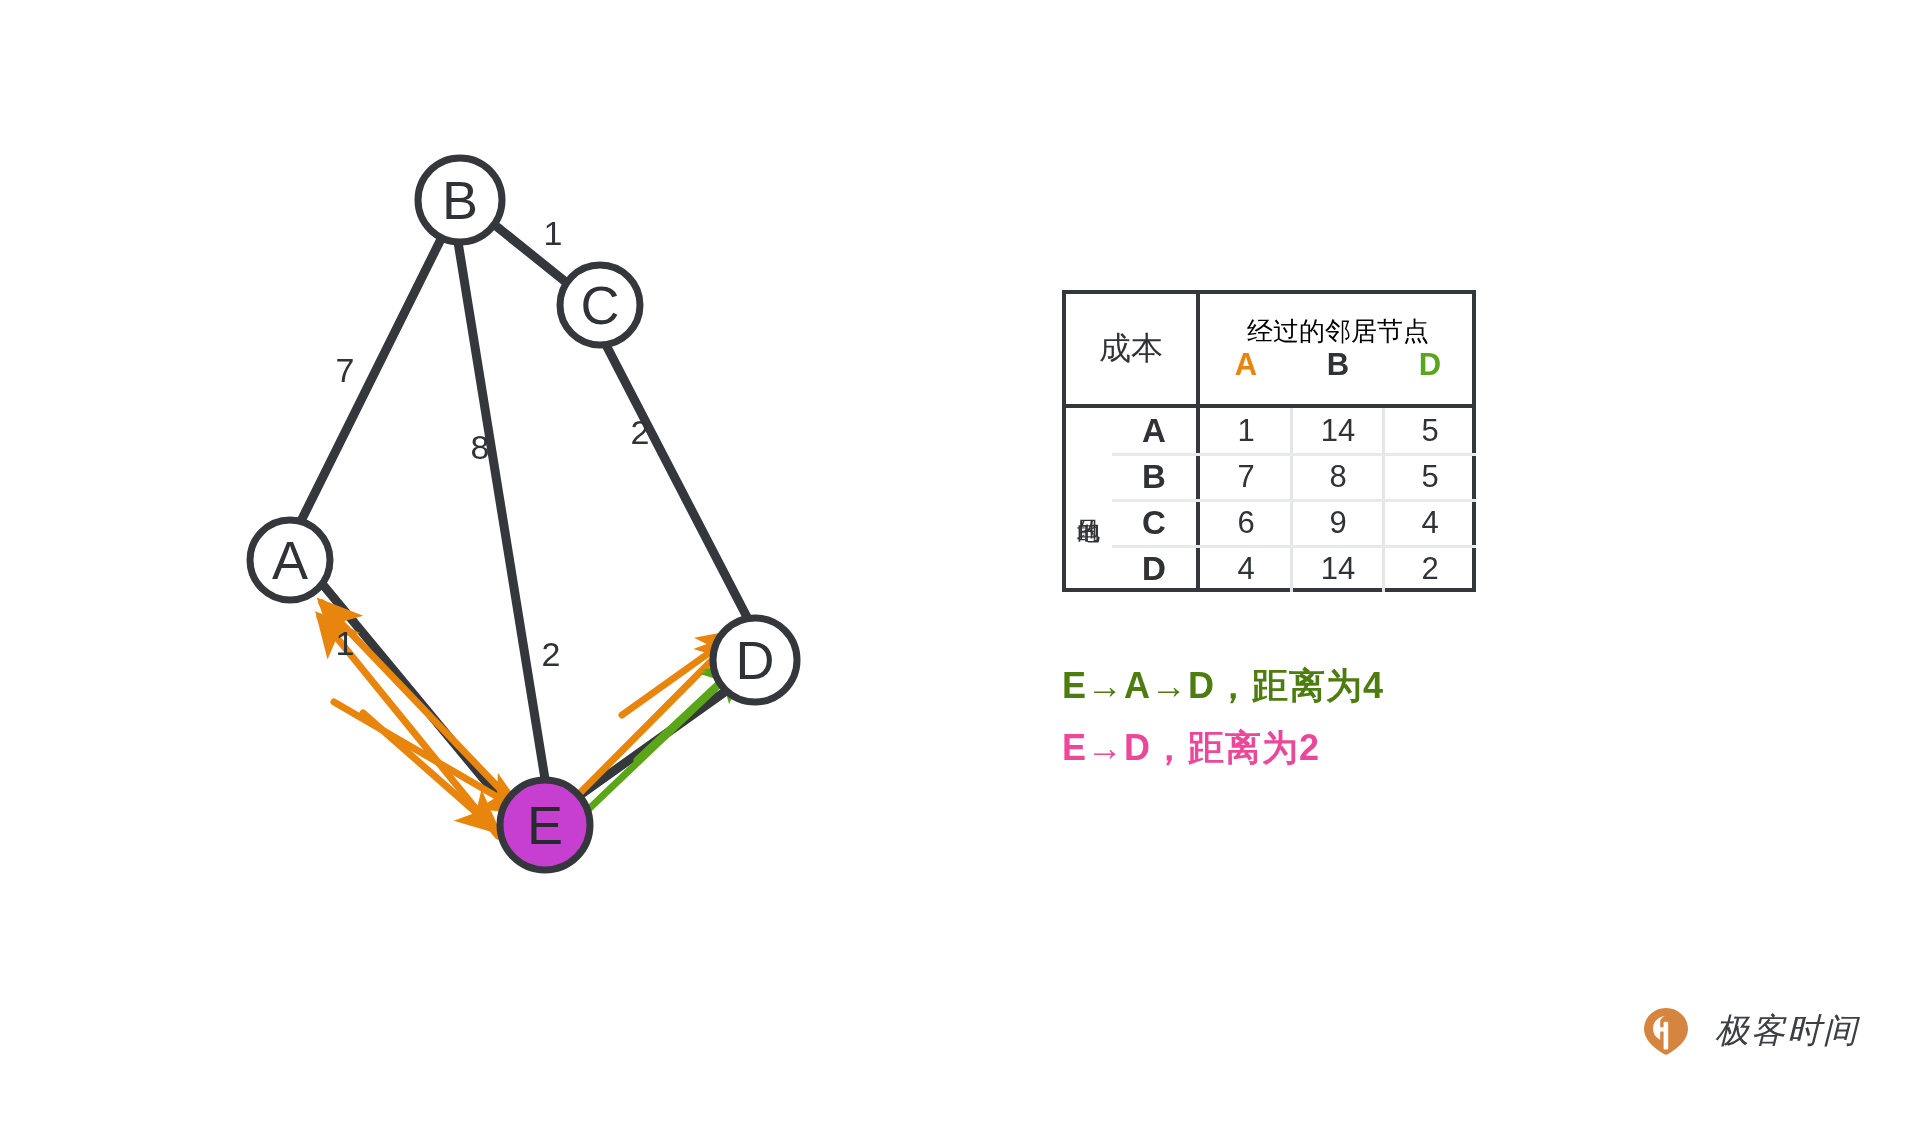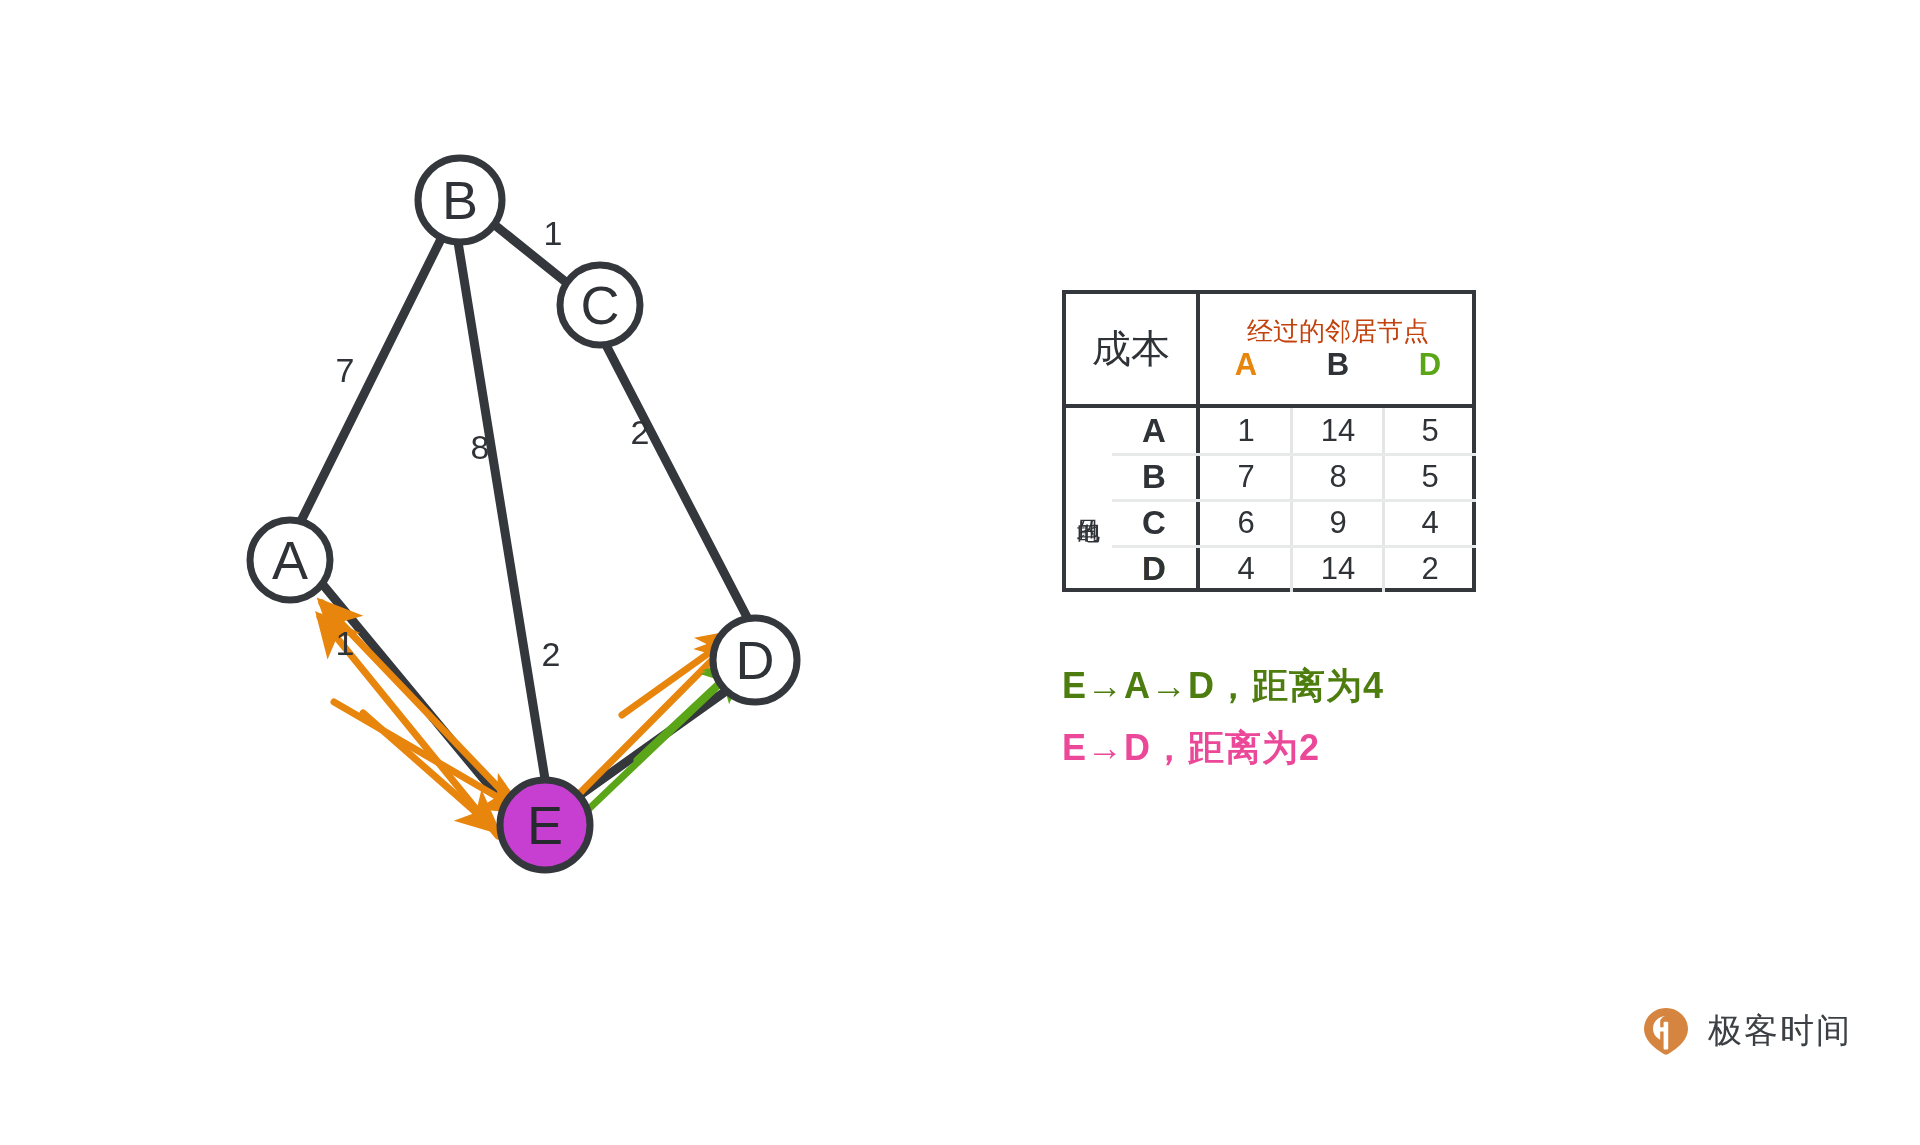--- a/index.html
+++ b/index.html
@@ -31,24 +31,24 @@
     font-family:"Liberation Sans","DejaVu Sans",sans-serif;}
 
   
   #dist-table{position:absolute;left:62px;top:290px;width:414px;height:302px;
     border:4px solid #34383c;box-sizing:border-box;background:#fff;}
   #dt-vline{position:absolute;left:130px;top:0;width:4px;height:100%;background:#34383c;}
   #dt-hline{position:absolute;left:0;top:110px;width:100%;height:4px;background:#34383c;}
 
   .cell-cost{position:absolute;left:0;top:0;width:130px;height:110px;
     display:flex;align-items:center;justify-content:center;
-    font-size:39px;color:#2f3337;font-family:"Liberation Sans","DejaVu Sans",sans-serif;}
+    font-size:32px;color:#2f3337;font-family:"Liberation Sans","DejaVu Sans",sans-serif;}
   .cell-via{position:absolute;left:134px;top:0;width:276px;height:110px;
     display:flex;flex-direction:column;align-items:center;justify-content:center;gap:2px;}
-  .cell-via .via-title{font-size:26px;color:#c2410c;line-height:30px;
+  .cell-via .via-title{font-size:26px;color:#000000;line-height:30px;
     font-family:"Liberation Sans","DejaVu Sans",sans-serif;}
   .cell-via .via-cols{display:flex;width:100%;}
   .cell-via .via-cols span{flex:1;text-align:center;font-size:31px;font-weight:600;line-height:34px;}
 
   #dest-label{position:absolute;left:2px;top:118px;width:42px;height:180px;
     display:flex;flex-direction:column;align-items:center;justify-content:center;
     font-size:23px;line-height:32px;color:#2f3337;
     font-family:"Liberation Sans","DejaVu Sans",sans-serif;}
   #row-labels{position:absolute;left:46px;top:114px;width:84px;height:184px;}
   #row-labels div{height:46px;display:flex;align-items:center;justify-content:center;
@@ -69,21 +69,21 @@
   }
 
   
   #notes{position:absolute;left:62px;top:655px;width:600px;}
   #notes .note{font-size:36px;font-weight:700;line-height:62px;letter-spacing:1px;
     font-family:"Liberation Sans","DejaVu Sans",sans-serif;white-space:nowrap;}
   #notes .note.n1{color:#4d7c0f;}
   #notes .note.n2{color:#ec4899;}
 
   
-  #logo{position:absolute;left:640px;top:1005px;display:flex;align-items:center;gap:16px;}
+  #logo{position:absolute;left:640px;top:1005px;display:flex;align-items:center;gap:23px;font-style:italic;}
   #logo .mark{width:52px;height:52px;position:relative;}
   #logo .logo-text{font-size:34px;color:#3c4044;letter-spacing:2px;
     font-family:"Liberation Sans","DejaVu Sans",sans-serif;}
 </style>
 </head>
 <body>
 
 <div id="stage">
 
   <div id="graph">

